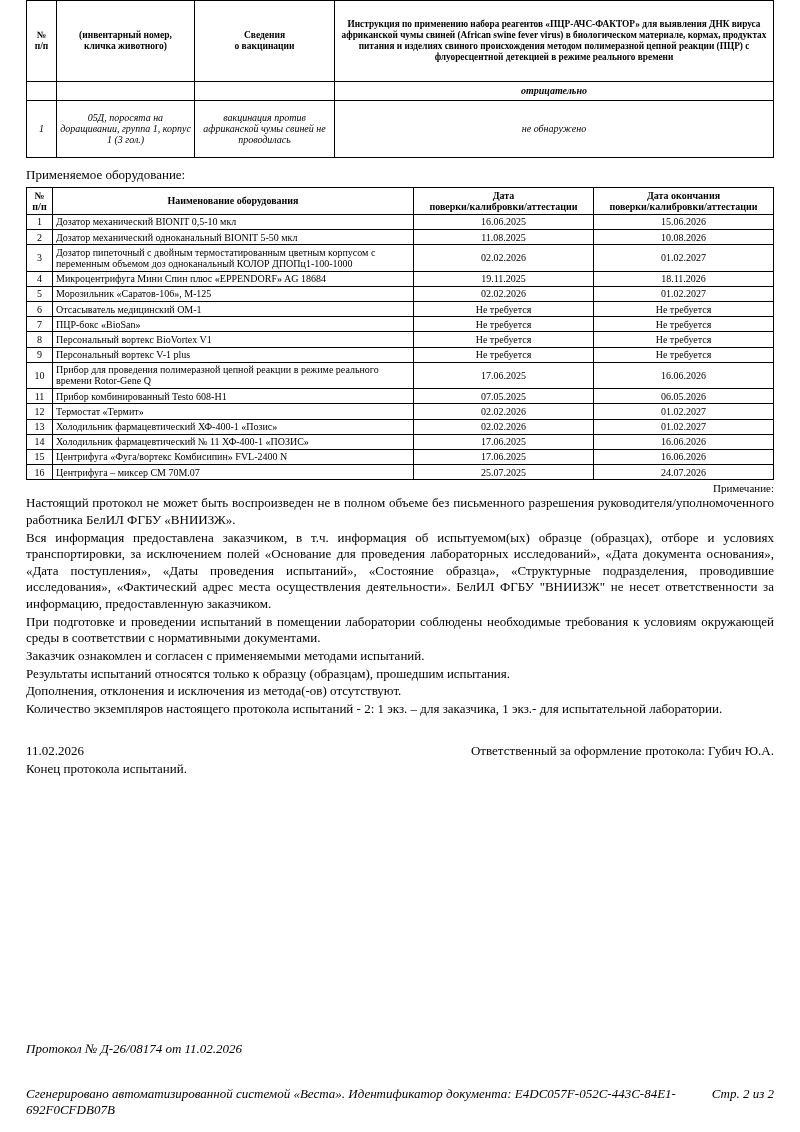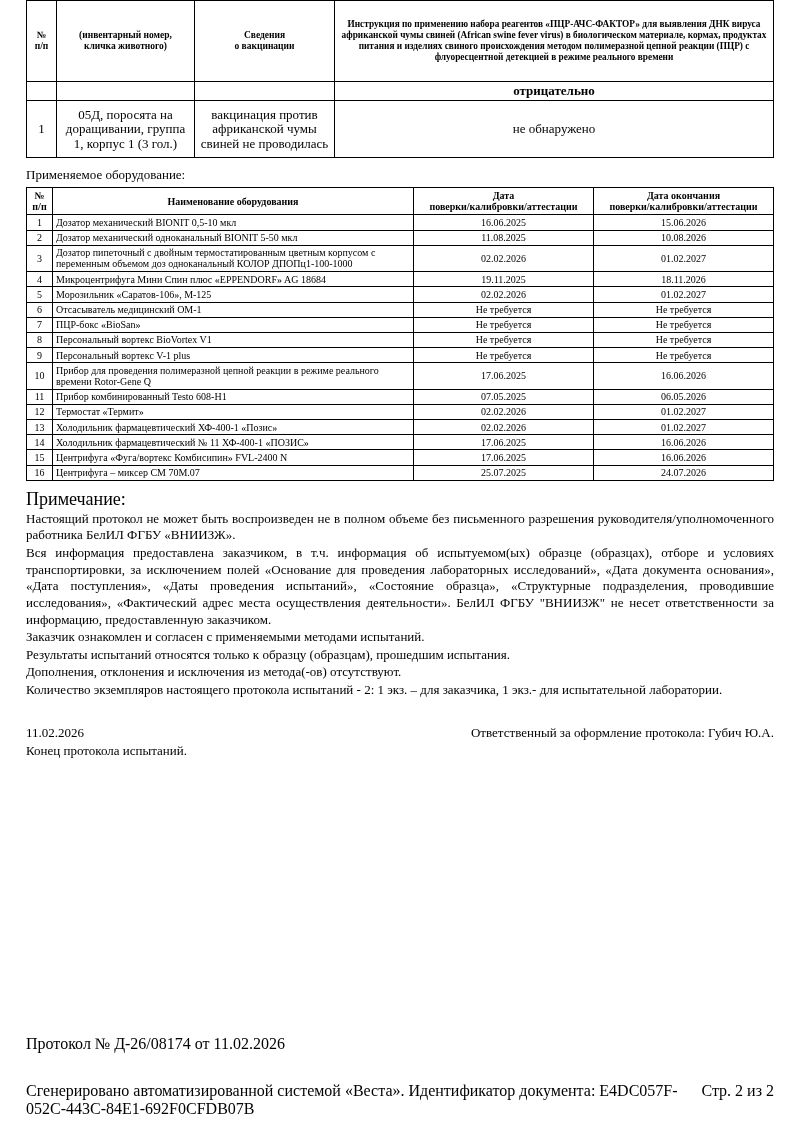--- a/index.html
+++ b/index.html
@@ -36,21 +36,21 @@
   }
   .tbl-top {
     margin-top: 0;
   }
   .tbl-top td, .tbl-top th {
     text-align: center;
   }
   .bold { font-weight: bold; }
   .c { text-align: center; }
   .hdr-sm { font-size: 9.5px; font-weight: bold; }
-  .small { font-size: 13px; }
+  .small { font-size: 10px; font-style: italic; }
   .instr {
     font-size: 9.3px;
     font-weight: bold;
     line-height: 1.18;
     text-align: center;
     padding: 18px 6px;
   }
   .section-title {
     margin: 9px 0 4px 0;
     font-size: 13px;
@@ -60,22 +60,23 @@
   .equip .nm { text-align: left; }
   .equip .dt { text-align: center; }
   .equip th {
     font-weight: bold;
     font-size: 10px;
     text-align: center;
     padding: 2px 3px;
     line-height: 1.1;
   }
   .note-title {
-    margin-top: 8px;
-    font-size: 18px;
+    margin-top: 2px;
+    font-size: 11px;
+    text-align: right;
   }
   .note-par {
     font-size: 13px;
     line-height: 1.28;
     text-align: justify;
     margin-top: 1px;
   }
   .sig-row {
     margin-top: 26px;
     display: flex;
@@ -84,21 +85,22 @@
   }
   .end-line {
     font-size: 13px;
     margin-top: 2px;
   }
   .footer {
     position: absolute;
     left: 26px;
     right: 26px;
     bottom: 14px;
-    font-size: 16px;
+    font-size: 13px;
+    font-style: italic;
   }
   .footer .line1 { margin-bottom: 3px; }
   .footer .line2 {
     display: flex;
     justify-content: space-between;
     align-items: baseline;
     margin-top: 29px;
   }
   .nowrap { white-space: nowrap; }
 </style>
@@ -255,20 +257,21 @@
         <td class="nm">Центрифуга – миксер СМ 70М.07</td>
         <td class="dt">25.07.2025</td>
         <td class="dt">24.07.2026</td>
       </tr>
     </tbody>
   </table>
 
   <div class="note-title">Примечание:</div>
   <div class="note-par">Настоящий протокол не может быть воспроизведен не в полном объеме без письменного разрешения руководителя/уполномоченного работника БелИЛ ФГБУ «ВНИИЗЖ».</div>
   <div class="note-par">Вся информация предоставлена заказчиком, в т.ч. информация об испытуемом(ых) образце (образцах), отборе и условиях транспортировки, за исключением полей «Основание для проведения лабораторных исследований», «Дата документа основания», «Дата поступления», «Даты проведения испытаний», «Состояние образца», «Структурные подразделения, проводившие исследования», «Фактический адрес места осуществления деятельности». БелИЛ ФГБУ "ВНИИЗЖ" не несет ответственности за информацию, предоставленную заказчиком.</div>
+  <div class="note-par">При подготовке и проведении испытаний в помещении лаборатории соблюдены необходимые требования к условиям окружающей среды в соответствии с нормативными документами.</div>
   <div class="note-par">Заказчик ознакомлен и согласен с применяемыми методами испытаний.</div>
   <div class="note-par">Результаты испытаний относятся только к образцу (образцам), прошедшим испытания.</div>
   <div class="note-par">Дополнения, отклонения и исключения из метода(-ов) отсутствуют.</div>
   <div class="note-par">Количество экземпляров настоящего протокола испытаний - 2: 1 экз. – для заказчика, 1 экз.- для испытательной лаборатории.</div>
 
   <div class="sig-row">
     <span>11.02.2026</span>
     <span>Ответственный за оформление протокола: Губич Ю.А.</span>
   </div>
   <div class="end-line">Конец протокола испытаний.</div>

